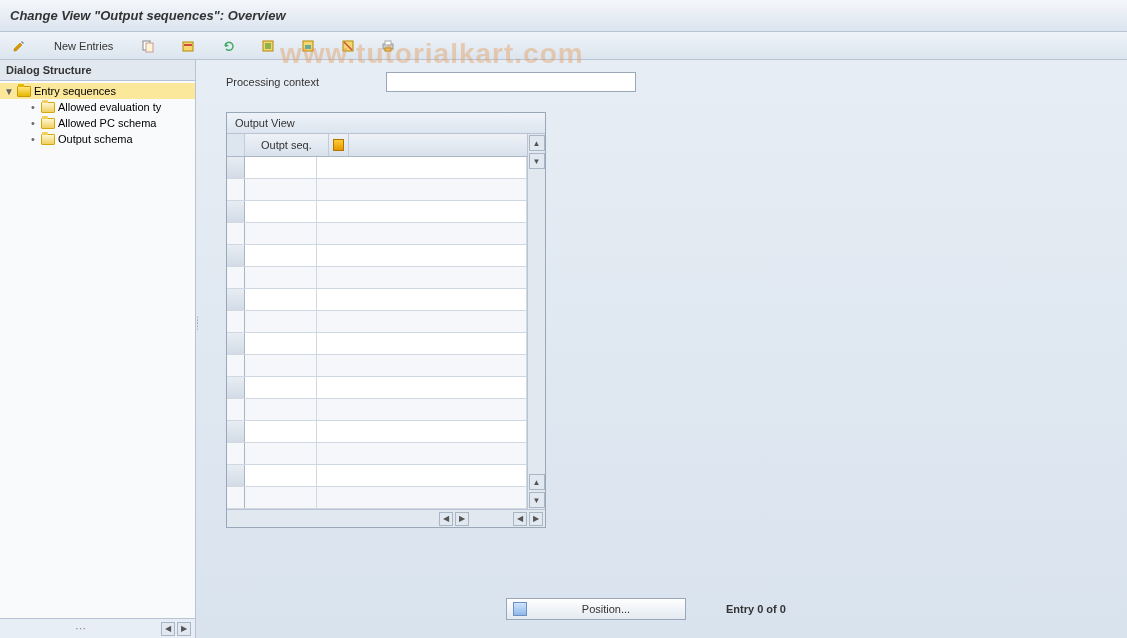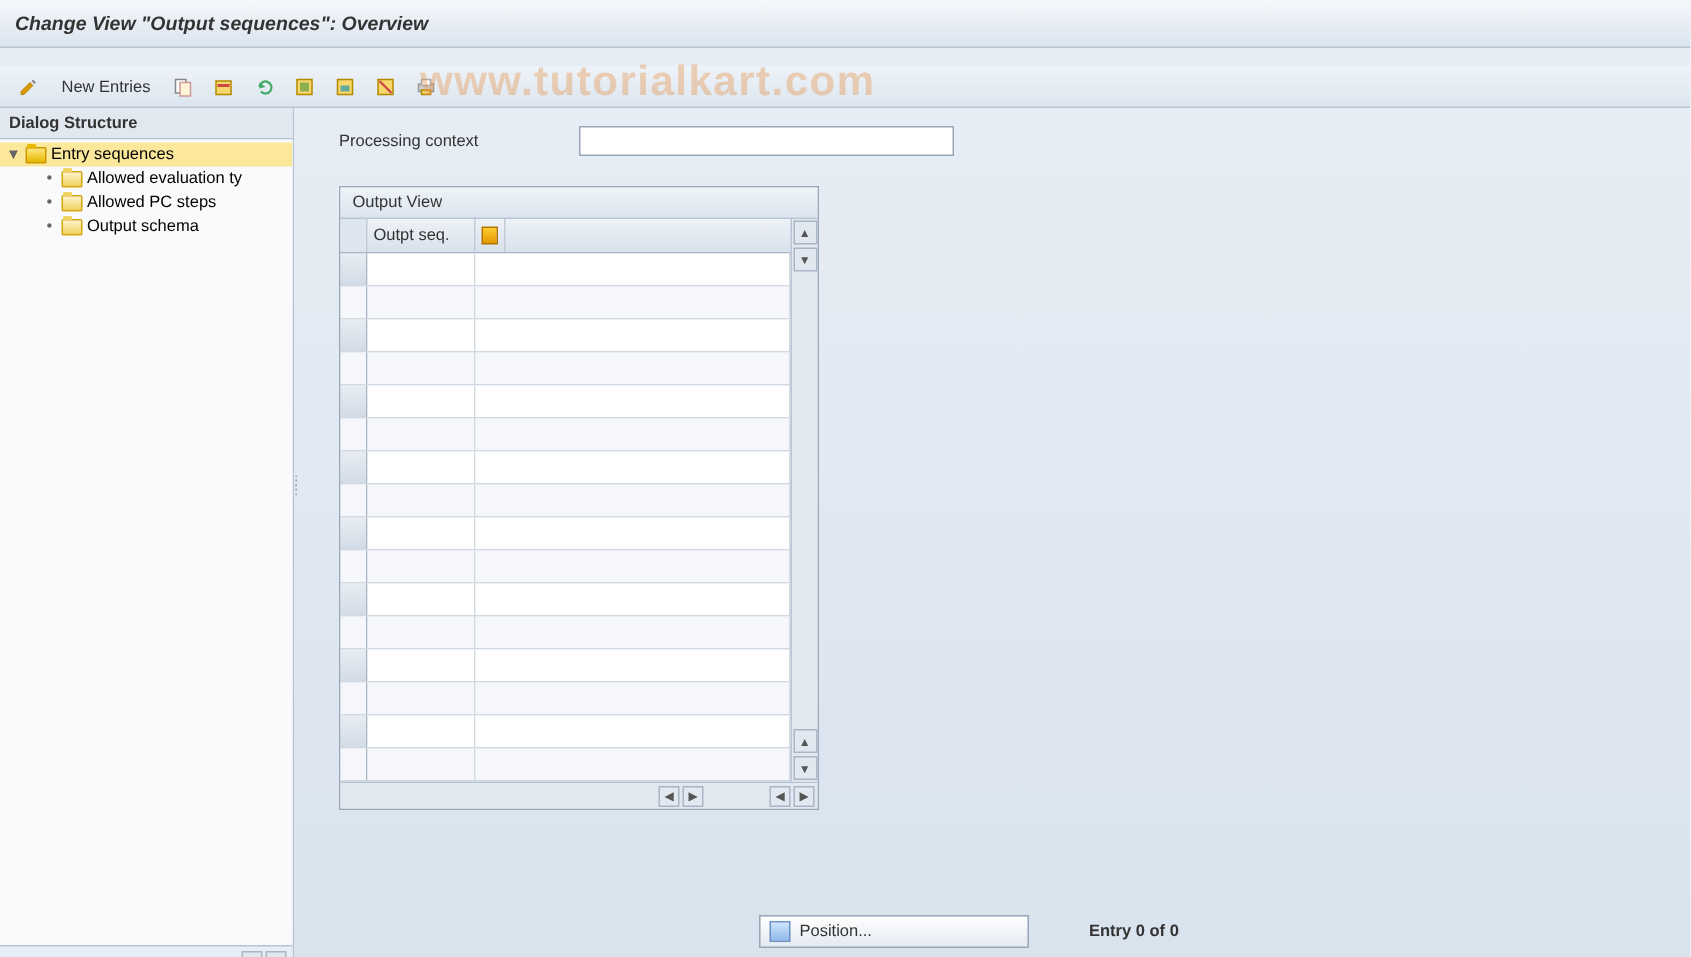--- a/index.html
+++ b/index.html
@@ -3,21 +3,21 @@
   <meta charset="utf-8">
   <style>
     * { margin: 0; padding: 0; box-sizing: border-box; font-family: Arial, sans-serif; font-size: 11px; }
     body { background: linear-gradient(to bottom, #e8eef5 0%, #d9e3ee 100%); width: 1127px; height: 638px; position: relative; overflow: hidden; }
     
     
     .title-bar { height: 32px; background: linear-gradient(to bottom, #f5f7fa 0%, #dbe4ef 100%); border-bottom: 1px solid #b8c4d4; padding: 8px 10px; }
     .title-text { font-size: 13px; font-weight: bold; font-style: italic; color: #333; }
     
     
-    .toolbar { height: 28px; background: linear-gradient(to bottom, #eef3f8 0%, #dce5ef 100%); border-bottom: 1px solid #b8c4d4; padding: 4px 10px; display: flex; align-items: center; gap: 9px; margin-top: 12px; }
+    .toolbar { height: 28px; background: linear-gradient(to bottom, #eef3f8 0%, #dce5ef 100%); border-bottom: 1px solid #b8c4d4; padding: 4px 10px; display: flex; align-items: center; gap: 22px; }
     .tb-btn { width: 18px; height: 18px; display: inline-flex; align-items: center; justify-content: center; cursor: pointer; border-radius: 2px; }
     .tb-text { color: #333; padding: 0 4px; cursor: pointer; }
     .watermark { position: absolute; left: 280px; top: 38px; font-size: 28px; color: rgba(230,150,80,0.4); font-weight: bold; letter-spacing: 1px; z-index: 50; pointer-events: none; }
     
     
     .main { display: flex; height: calc(100% - 60px); }
     
     
     .sidebar { width: 196px; border-right: 1px solid #b8c4d4; background: #f8fafc; display: flex; flex-direction: column; }
     .tree-header { background: #e1e8f0; border-bottom: 1px solid #b8c4d4; padding: 4px 6px; color: #333; font-weight: bold; }
@@ -44,21 +44,21 @@
     .ctx-input { width: 250px; height: 20px; border: 1px solid #9aa7b8; background: #fff; }
     
     
     .table-panel { width: 320px; border: 1px solid #9aa7b8; background: #e8eef5; }
     .table-title { padding: 4px 8px; color: #333; border-bottom: 1px solid #b8c4d4; background: linear-gradient(to bottom, #eef3f8, #dce5ef); }
     .table-wrap { display: flex; }
     .table-grid { flex: 1; }
     .col-headers { display: flex; background: linear-gradient(to bottom, #eef2f7, #d8e1ec); border-bottom: 1px solid #aab6c6; }
     .col-h { padding: 3px 4px; border-right: 1px solid #c3ccd8; color: #333; height: 22px; display:flex; align-items:center; }
     .col-sel { width: 18px; background:#dde5ef; }
-    .col-1 { width: 72px; }
+    .col-1 { width: 72px; margin-left: 12px; }
     .col-2 { flex: 1; }
     .col-cfg { width: 20px; display:flex; align-items:center; justify-content:center; }
     .cfg-icon { width:12px; height:12px; background: linear-gradient(#ffcc33,#e69900); border:1px solid #b37400; }
     .rows { }
     .row { display: flex; height: 22px; border-bottom: 1px solid #d0d8e2; }
     .row:nth-child(even) .cell { background: #f5f7fa; }
     .cell { border-right: 1px solid #d0d8e2; background: #fff; }
     .cell.sel { width: 18px; background: linear-gradient(to bottom,#e8edf3,#d2dbe6); border-right:1px solid #aab6c6; }
     .cell.c1 { width: 72px; }
     .cell.c2 { flex: 1; }
@@ -153,21 +153,21 @@
         <span>Entry sequences</span>
       </div>
       <div class="tree-node tree-indent-1">
         <span class="bullet">•</span>
         <span class="folder-icon folder-closed"></span>
         <span>Allowed evaluation ty</span>
       </div>
       <div class="tree-node tree-indent-1">
         <span class="bullet">•</span>
         <span class="folder-icon folder-closed"></span>
-        <span>Allowed PC steps</span>
+        <span>Allowed PC schema</span>
       </div>
       <div class="tree-node tree-indent-1">
         <span class="bullet">•</span>
         <span class="folder-icon folder-closed"></span>
         <span>Output schema</span>
       </div>
     </div>
     <div class="sidebar-footer">
       <span class="sb-dots">⋯</span>
       <span class="scroll-btn">◀</span>
@@ -292,18 +292,18 @@
         <span class="scroll-btn">▶</span>
         <span style="width:40px"></span>
         <span class="scroll-btn">◀</span>
         <span class="scroll-btn">▶</span>
       </div>
     </div>
 
     <div class="footer-row">
       <div class="position-btn">
         <span class="pos-icon"></span>
-        <span style="flex:1; ">Position...</span>
+        <span style="flex:1; text-align:center">Position...</span>
       </div>
       <span class="entry-text">Entry 0 of 0</span>
     </div>
   </div>
 </div>
 
 </body></html>

